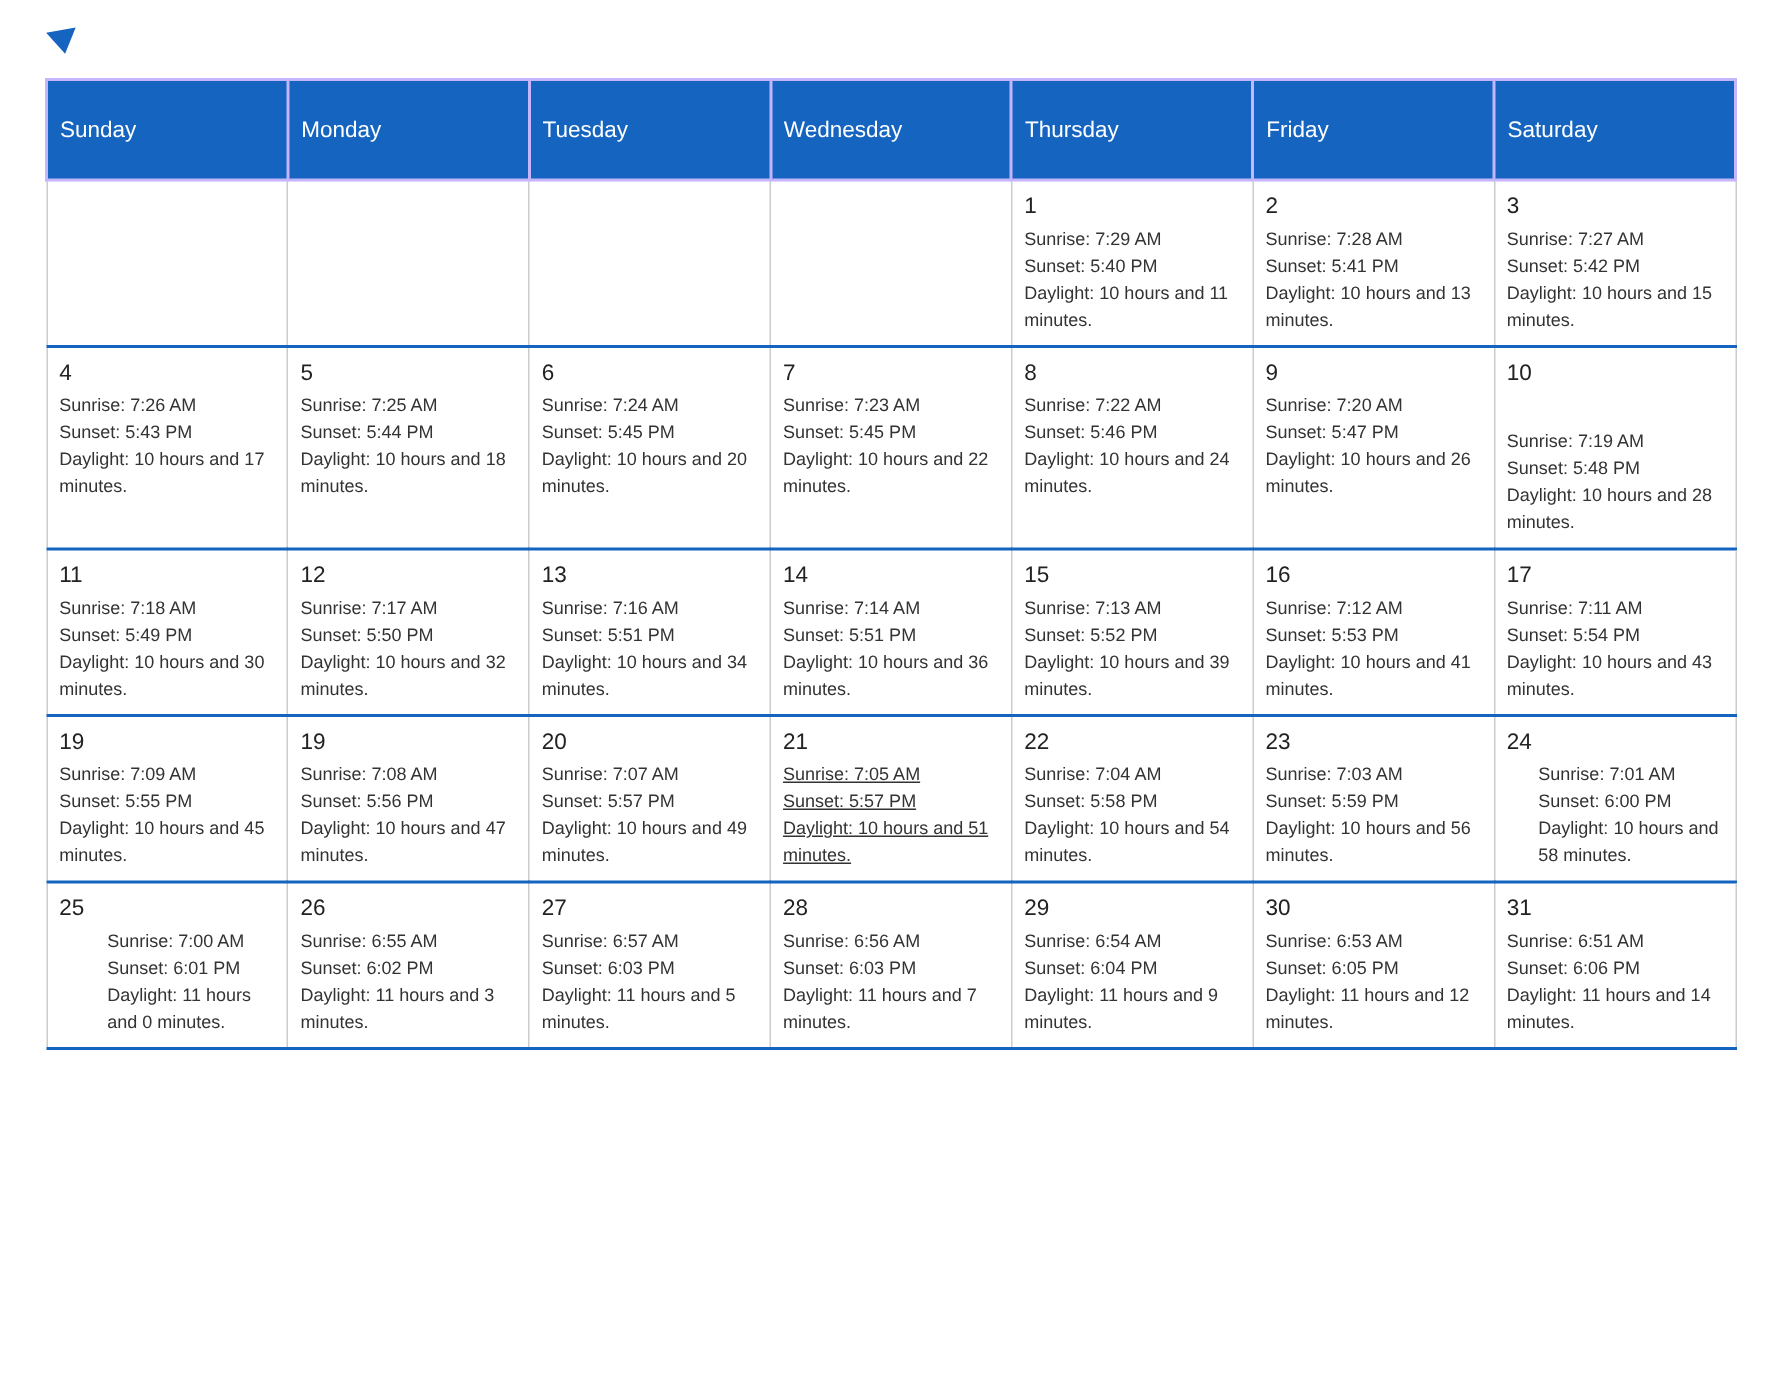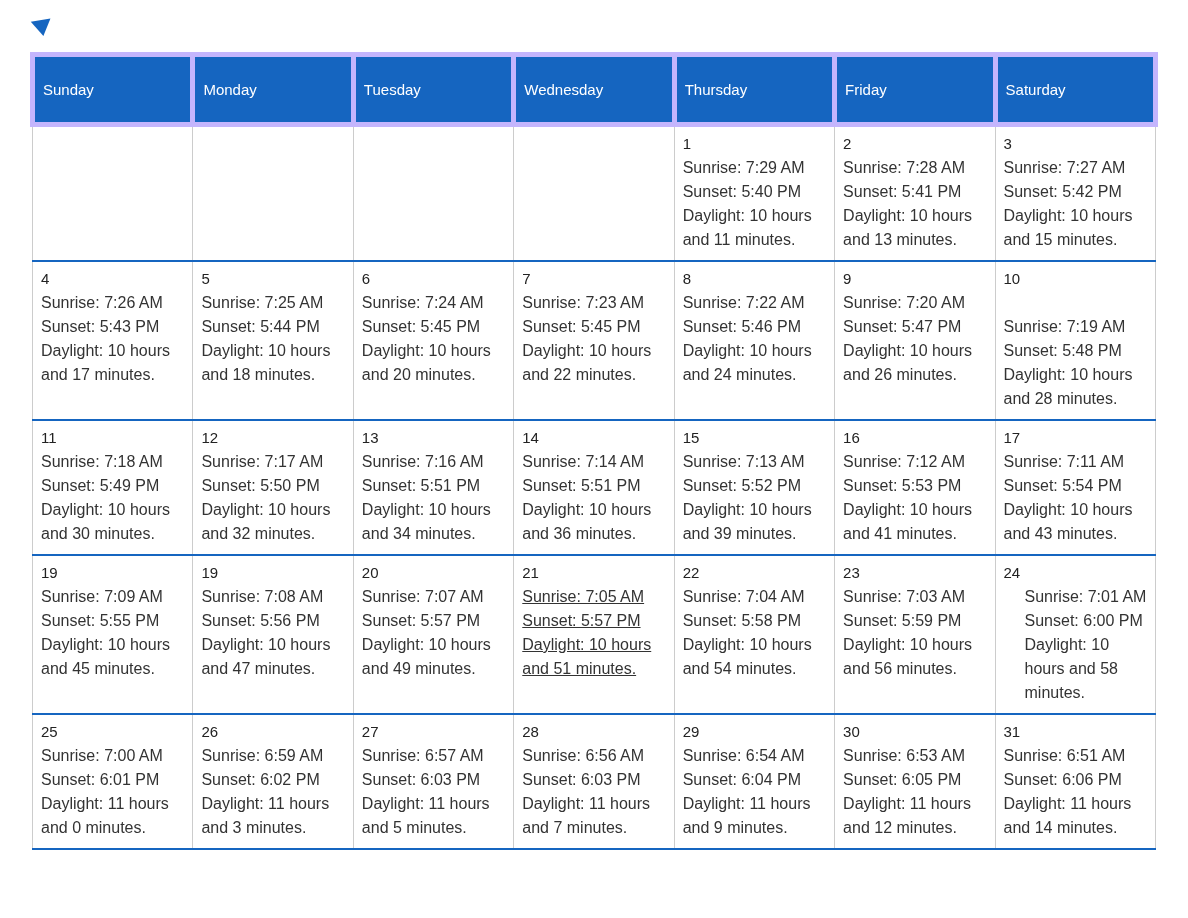--- a/index.html
+++ b/index.html
@@ -65,42 +65,42 @@
       border-collapse: collapse;
       table-layout: fixed;
     }
     thead tr th {
       background-color: #1565c0;
       color: #fff;
       padding: 24px 8px;
       font-size: 15px;
       font-weight: normal;
       text-align: left;
-      border: 5px solid #c4b5fd;
+      border: 2px solid #c4b5fd;
     }
     tbody tr td {
       vertical-align: top;
       padding: 8px 8px;
       font-size: 12.5px;
       color: #222;
       border: 1px solid #ccc;
       min-height: 100px;
       height: 110px;
     }
     tbody tr {
       border-bottom: 2px solid #1565c0;
     }
     .day-number {
       font-size: 15px;
       font-weight: normal;
       margin-bottom: 4px;
       display: block;
     }
     .day-info {
-      font-size: 16px;
+      font-size: 12px;
       line-height: 1.5;
       color: #333;
     }
     td.empty { background: #fff; }
   </style>
 </head>
 <body>
 
 <div class="header">
   <div class="logo">
@@ -281,27 +281,27 @@
         <td>
           <span class="day-number">24</span>
           <div class="day-info" style="white-space: pre-line; margin-left: 21px;">Sunrise: 7:01 AM
 Sunset: 6:00 PM
 Daylight: 10 hours and 58 minutes.</div>
         </td>
       </tr>
       <tr>
         <td>
           <span class="day-number">25</span>
-          <div class="day-info" style="white-space: pre-line;">Sunrise: 7:00 AM
+          <div class="day-info" style="white-space: pre-line; margin-left: 32px;">Sunrise: 7:00 AM
 Sunset: 6:01 PM
 Daylight: 11 hours and 0 minutes.</div>
         </td>
         <td>
           <span class="day-number">26</span>
-          <div class="day-info" style="white-space: pre-line;">Sunrise: 6:59 AM
+          <div class="day-info" style="white-space: pre-line;">Sunrise: 6:55 AM
 Sunset: 6:02 PM
 Daylight: 11 hours and 3 minutes.</div>
         </td>
         <td>
           <span class="day-number">27</span>
           <div class="day-info" style="white-space: pre-line;">Sunrise: 6:57 AM
 Sunset: 6:03 PM
 Daylight: 11 hours and 5 minutes.</div>
         </td>
         <td>

